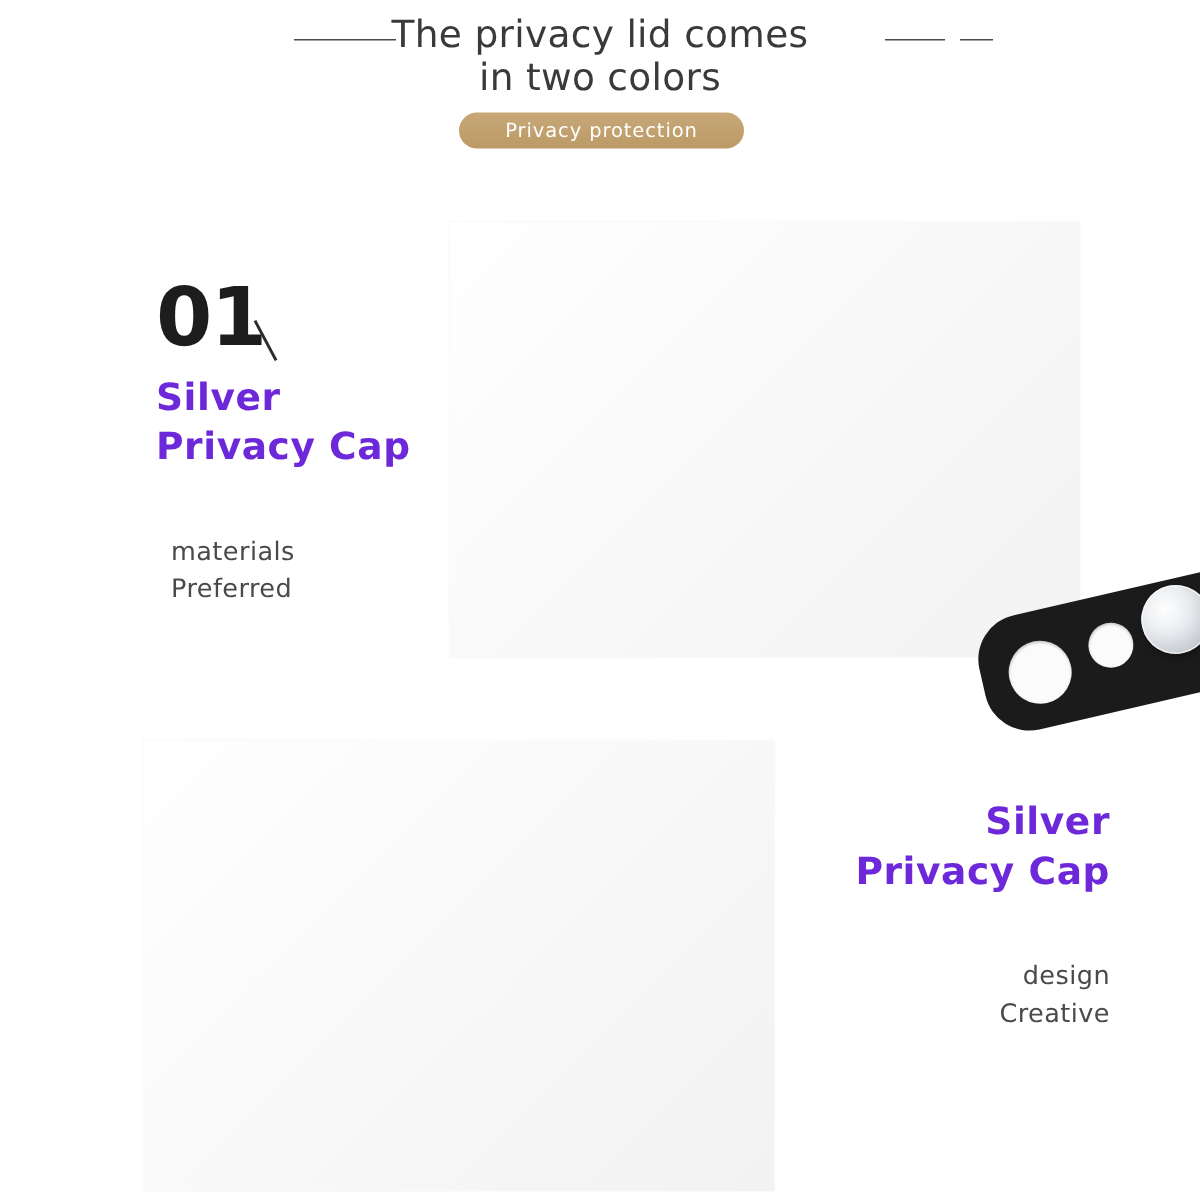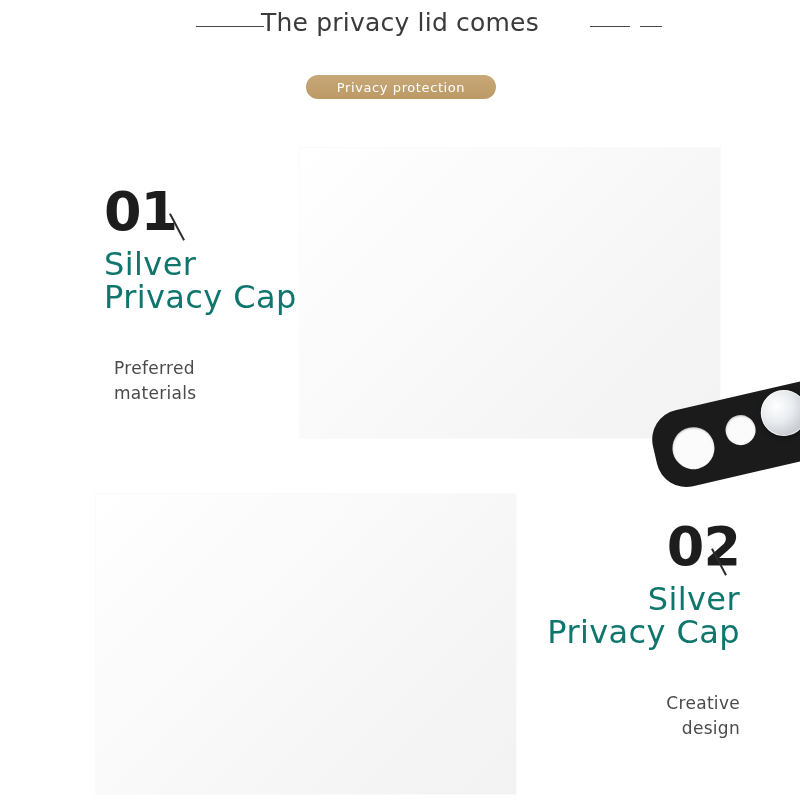--- a/index.html
+++ b/index.html
@@ -107,25 +107,25 @@
     width: 30px;
     height: 2px;
     background: #2b2b2b;
     transform: rotate(62deg);
   }
   .block-1 .num-slash { left: 58px; top: 36px; }
   .block-2 .num-slash { right: 6px;  top: 36px; }
   .block-2 .num-wrap { text-align: right; }
 
   .name {
-    font-size: 32px;
+    font-size: 25px;
     line-height: 33px;
-    color: #0f766e;
+    color: #6d28d9;
     margin-top: 6px;
-    font-weight: 400;
+    font-weight: 700;
     letter-spacing: 0.4px;
   }
   .sub {
     font-size: 17px;
     line-height: 25px;
     color: #4a4a4a;
     margin-top: 42px;
     letter-spacing: 0.3px;
   }
   .block-1 .sub { margin-left: 10px; }
@@ -168,20 +168,21 @@
 </head>
 <body>
 
 <div class="header">
   <div class="rule rule-left"></div>
   <div class="rule rule-right"></div>
   <div class="rule rule-right2"></div>
 
   <div class="title">
     <span class="title-line1">The privacy lid comes</span>
+    <span class="title-line2">in two colors</span>
   </div>
 
   <div class="badge">Privacy protection</div>
 </div>
 
 <div class="panel panel-1">
   <div class="product product-1">
     <div class="cap-body p1-body">
       <div class="cap-hole p1-hole-a"></div>
       <div class="cap-hole p1-hole-b"></div>
@@ -195,35 +196,31 @@
 <div class="block block-1">
   <div class="num-wrap">
     <span class="num">01</span>
     <span class="num-slash"></span>
   </div>
   <div class="name">
     <div>Silver</div>
     <div>Privacy Cap</div>
   </div>
   <div class="sub">
+    <div>materials</div>
     <div>Preferred</div>
-    <div>materials</div>
   </div>
 </div>
 
 <div class="panel panel-2">
   
 </div>
 
 <div class="block block-2">
-  <div class="num-wrap">
-    <span class="num">02</span>
-    <span class="num-slash"></span>
-  </div>
   <div class="name">
     <div>Silver</div>
     <div>Privacy Cap</div>
   </div>
   <div class="sub">
+    <div>design</div>
     <div>Creative</div>
-    <div>design</div>
   </div>
 </div>
 
 </body></html>

